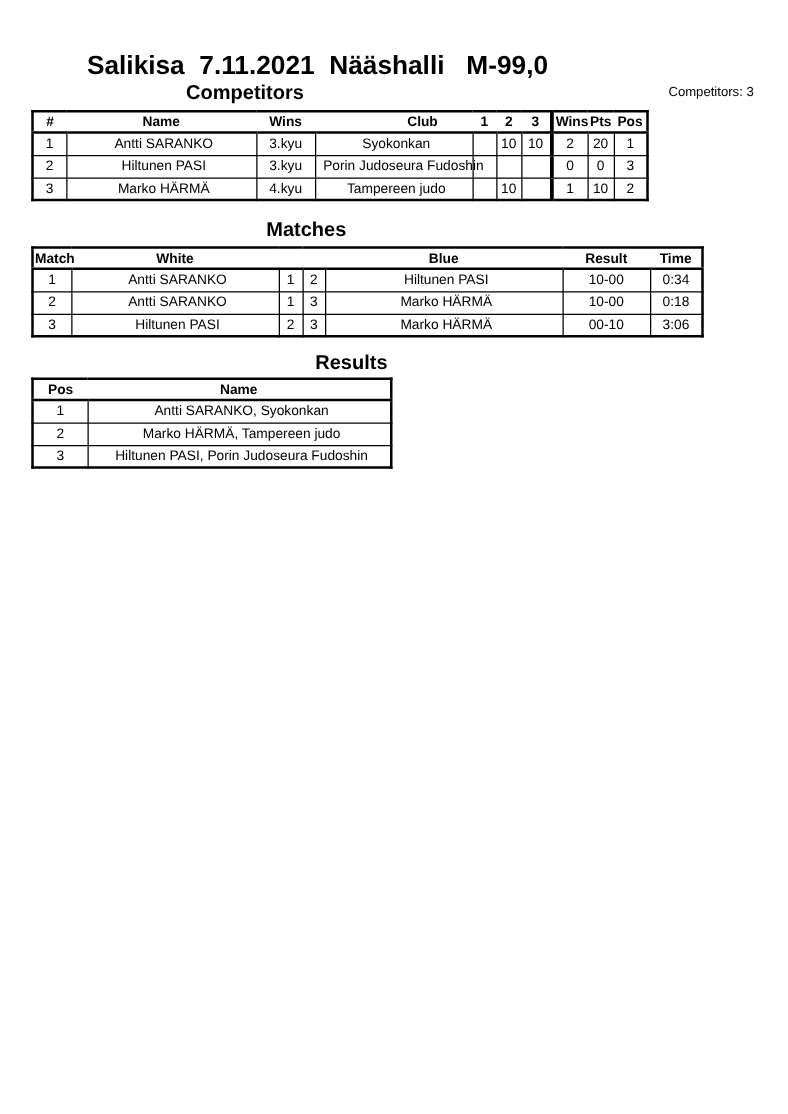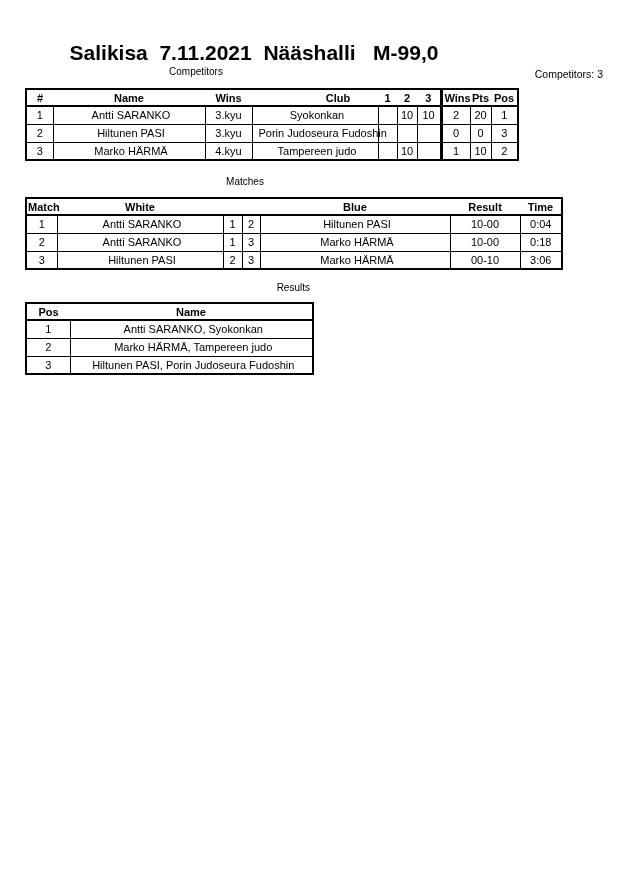--- a/index.html
+++ b/index.html
@@ -7,21 +7,21 @@
     width:630px; height:891px; position:relative;
     background:#ffffff; color:#000000;
     font-family:"Liberation Sans", sans-serif;
   }
   .abs { position:absolute; }
   #main-title {
     left:0; top:41px; width:508px; text-align:center;
     font-size:21px; font-weight:bold; white-space:pre;
   }
   .section-title {
-    text-align:center; font-size:10px; font-weight:normal;
+    text-align:center; font-size:16px; font-weight:bold;
   }
   #competitors-title { left:26px; top:66px; width:340px; }
   #matches-title     { left:26px; top:176px; width:438px;text-align:center; }
   #results-title     { left:26px; top:282px; width:284px;text-align:right; }
   #competitors-count { top:68px; right:27px; font-size:10.5px; }
 
   table {
     position:absolute; border-collapse:collapse; table-layout:fixed;
     border:2px solid #000; background:#fff;
   }
@@ -138,21 +138,21 @@
     <th>Result</th>
     <th>Time</th>
   </tr>
   <tr>
     <td>1</td>
     <td class="left">Antti SARANKO</td>
     <td>1</td>
     <td>2</td>
     <td class="left">Hiltunen PASI</td>
     <td>10-00</td>
-    <td>0:04</td>
+    <td>0:34</td>
   </tr>
   <tr>
     <td>2</td>
     <td class="left">Antti SARANKO</td>
     <td>1</td>
     <td>3</td>
     <td class="left">Marko HÄRMÄ</td>
     <td>10-00</td>
     <td>0:18</td>
   </tr>

